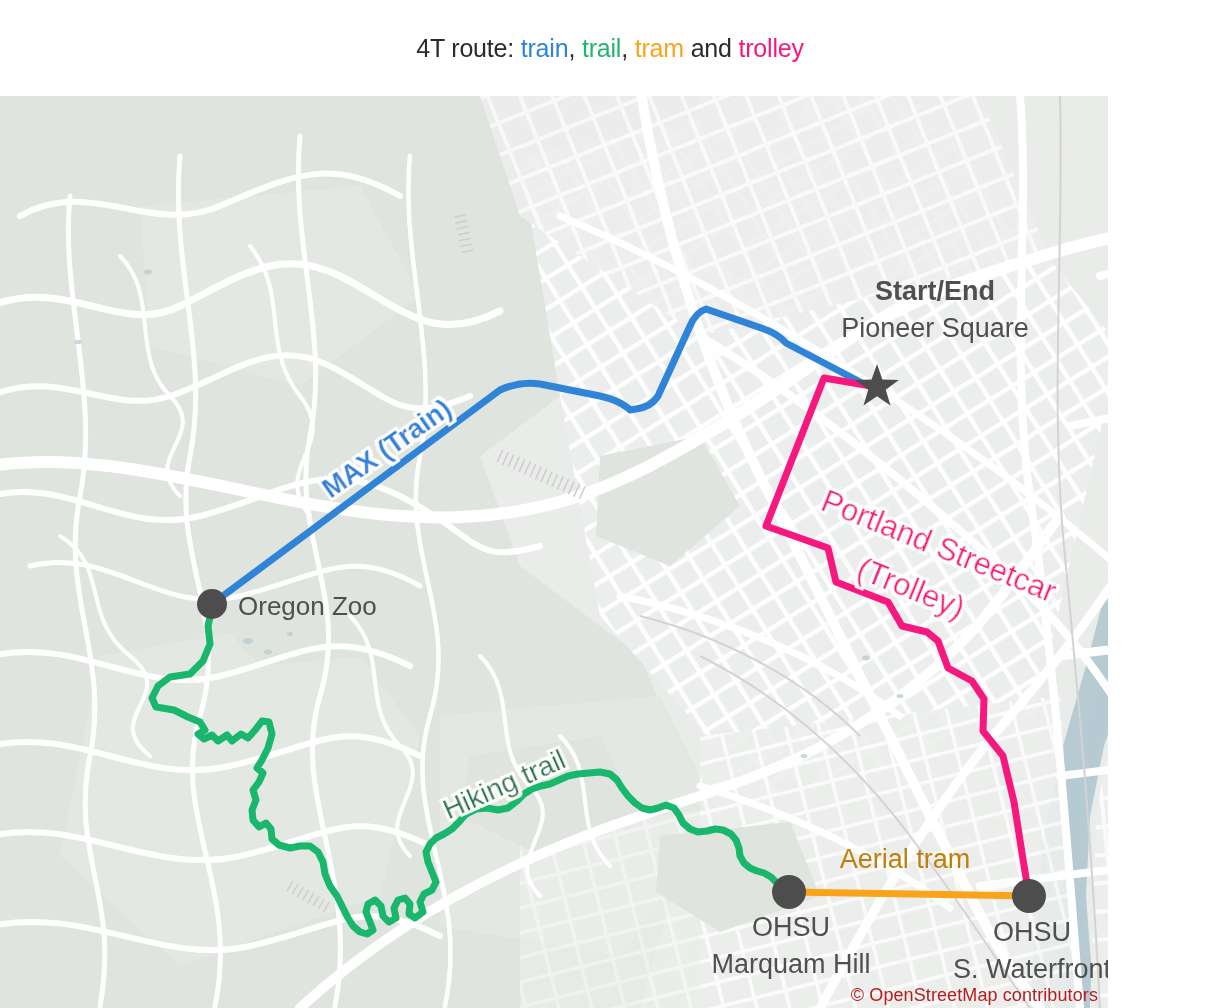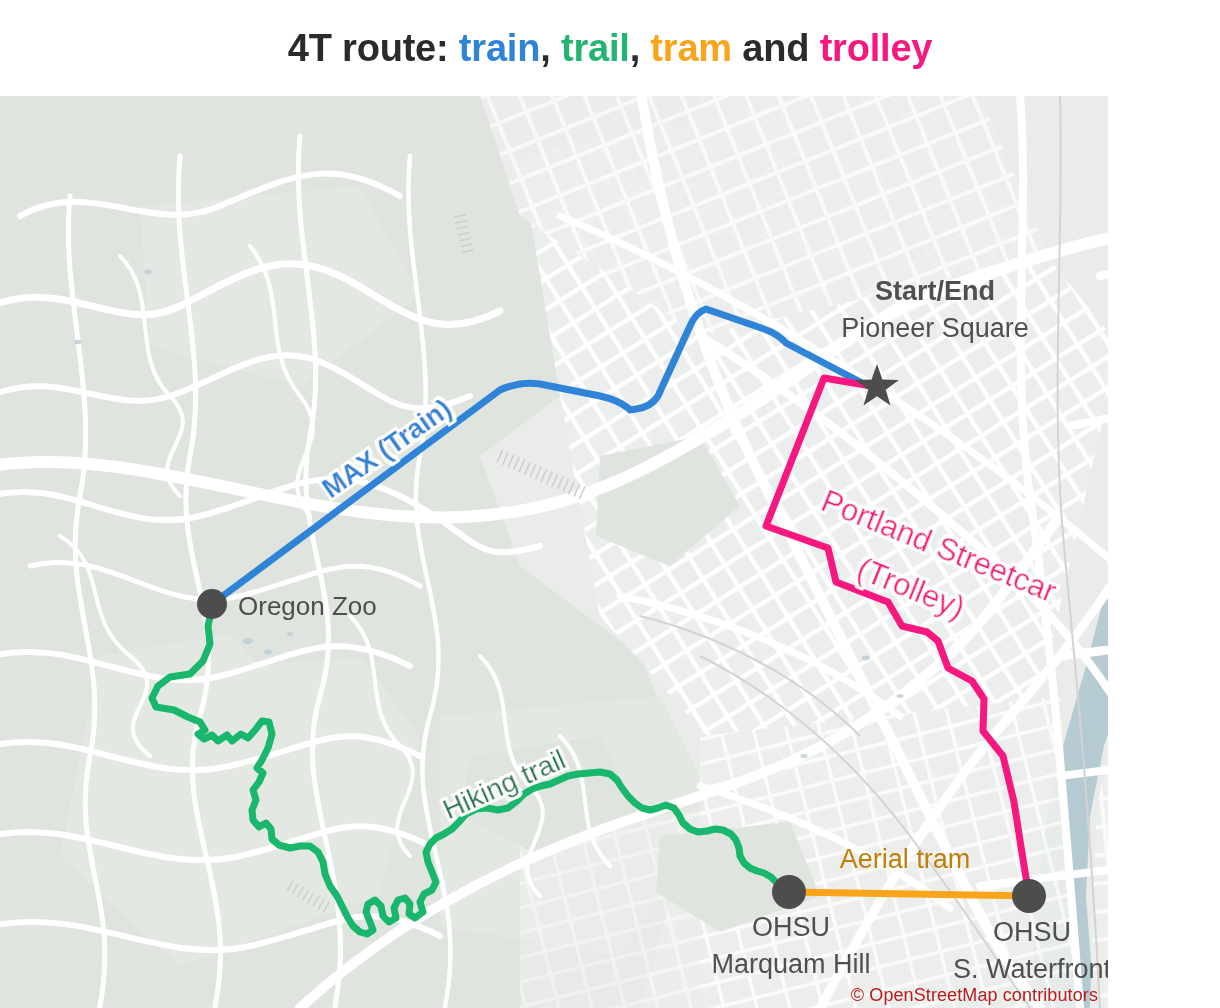--- a/index.html
+++ b/index.html
@@ -24,22 +24,22 @@
     position: absolute;
     left: 0; top: 0;
     width: 1220px;
     height: 96px;
     display: flex;
     align-items: center;
     justify-content: center;
     background: #ffffff;
   }
   #title {
-    font-size: 38px;
-    font-weight: bold;
+    font-size: 25px;
+    font-weight: normal;
     letter-spacing: -0.2px;
     color: #2b2b2b;
     white-space: nowrap;
   }
   #title .t-train   { color: #2f84d8; }
   #title .t-trail   { color: #23b474; }
   #title .t-tram    { color: #f9a41b; }
   #title .t-trolley { color: #f6187f; }
   #title .t-plain   { color: #2b2b2b; }
 

